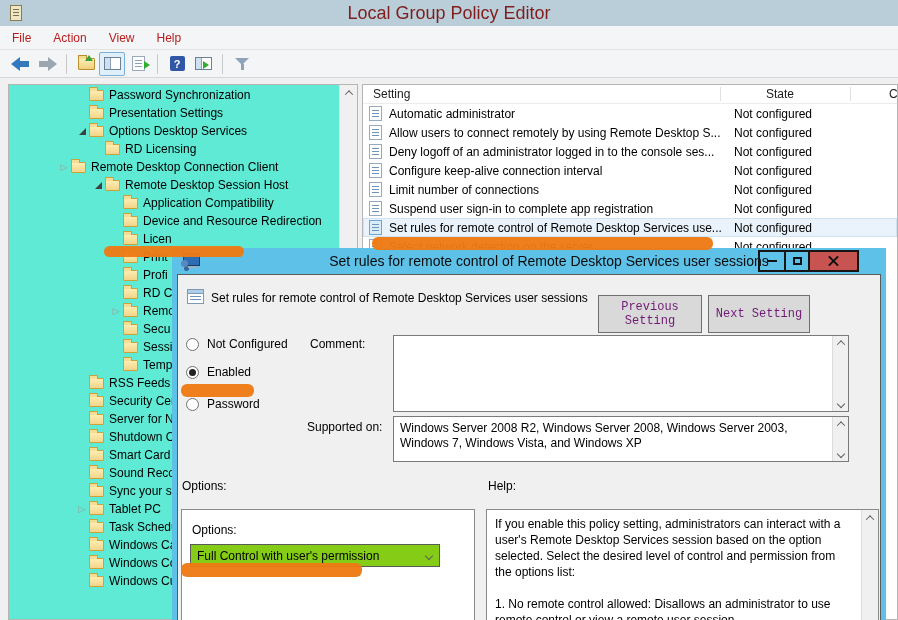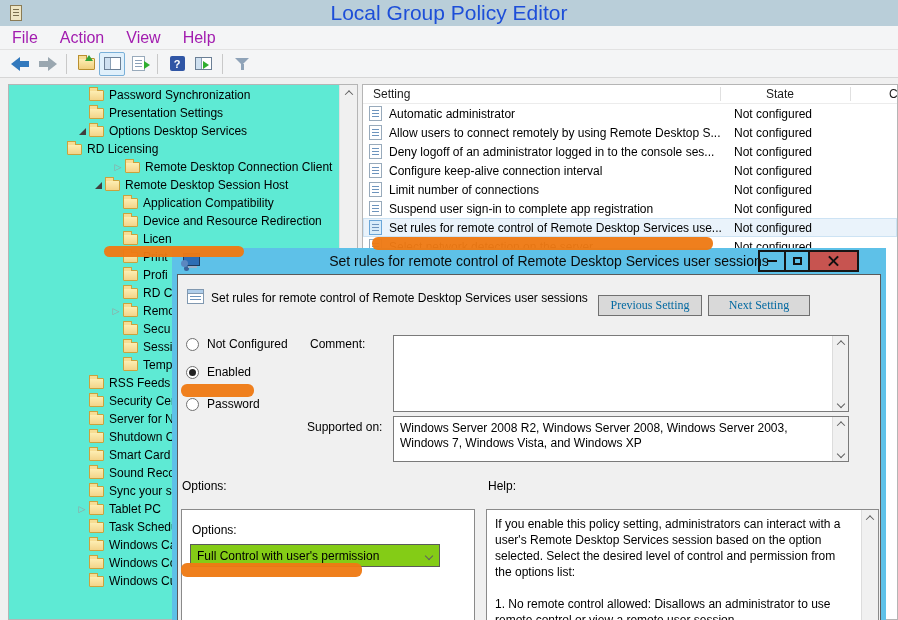--- a/index.html
+++ b/index.html
@@ -7,26 +7,26 @@
     --cyan:#5ec1e8;
     --red:#c75450;
     --selblue:#eaf3fb;
   }
   *{box-sizing:border-box;margin:0;padding:0}
   body{font-family:"Liberation Sans",sans-serif;background:#e8e8e8}
   #stage{position:relative;width:898px;height:620px;overflow:hidden;background:#f0f0f0;font-size:12px;color:#000}
 
   
   .titlebar{position:absolute;left:0;top:0;width:898px;height:26px;background:#b9ced9;display:flex;align-items:center}
-  .titlebar-title{position:absolute;left:0;right:0;text-align:center;font-size:21px;color:#1d4ed8}
+  .titlebar-title{position:absolute;left:0;right:0;text-align:center;font-size:18px;color:#7f1d1d}
   .scroll-icon{position:relative;width:12px;height:16px;margin-left:10px;background:#efe6c4;border:1px solid #8a7b55;z-index:2}
   .scroll-icon::before{content:'';position:absolute;left:2px;right:2px;top:3px;height:9px;
     background:repeating-linear-gradient(180deg,#7a6f4e 0,#7a6f4e 1px,transparent 1px,transparent 3px)}
   .menubar{position:absolute;left:0;top:26px;width:898px;height:24px;background:#f4f5f6;border-bottom:1px solid #e2e2e2;display:flex;align-items:center;gap:22px;padding-left:12px}
-  .menu-item{font-size:16px;color:#a21caf}
+  .menu-item{font-size:12px;color:#b91c1c}
   .toolbar{position:absolute;left:0;top:50px;width:898px;height:28px;background:#f4f5f6;border-bottom:1px solid #d6d6d6;display:flex;align-items:center;padding-left:8px}
   .tb-sep{width:1px;height:20px;background:#c9c9c9;margin:0 6px}
   .tb-btn{width:26px;height:24px;display:flex;align-items:center;justify-content:center;position:relative}
   .tb-selected{border:1px solid #7ab0d8;background:#e0f0fb;border-radius:2px}
 
   .nav-arrow{position:relative;width:22px;height:18px}
   .nav-arrow.left::before{content:'';position:absolute;left:1px;top:2px;border-top:7px solid transparent;border-bottom:7px solid transparent;border-right:9px solid #3279bd}
   .nav-arrow.left::after{content:'';position:absolute;left:10px;top:6px;width:9px;height:6px;background:#3279bd}
   .nav-arrow.right::before{content:'';position:absolute;right:1px;top:2px;border-top:7px solid transparent;border-bottom:7px solid transparent;border-left:9px solid #9aa7b0}
   .nav-arrow.right::after{content:'';position:absolute;right:10px;top:6px;width:9px;height:6px;background:#9aa7b0}
@@ -100,21 +100,21 @@
   .x-glyph{position:relative;width:11px;height:11px}
   .x-glyph::before,.x-glyph::after{content:'';position:absolute;left:-1px;top:4.5px;width:13px;height:2px;background:#111}
   .x-glyph::before{transform:rotate(45deg)}
   .x-glyph::after{transform:rotate(-45deg)}
 
   .dlg-inner{position:absolute;left:5px;right:5px;top:26px;bottom:0;background:#f0f0f0;border:1px solid #5a5a5a;border-bottom:none}
   .policy-icon{position:absolute;left:9px;top:14px;width:17px;height:15px;background:#fff;border:1px solid #8098b0}
   .policy-icon::before{content:'';position:absolute;left:0;right:0;top:0;height:3px;background:#aecdea;border-bottom:1px solid #8098b0}
   .policy-icon::after{content:'';position:absolute;left:2px;right:2px;top:6px;height:6px;background:repeating-linear-gradient(180deg,#6d94bd 0,#6d94bd 1px,transparent 1px,transparent 3px)}
   .dlg-setting-name{position:absolute;left:33px;top:16px;width:390px;font-size:12px}
-  .dlg-btn{position:absolute;top:20px;height:21px;background:#d9d9d9;border:1px solid #707070;font-size:12px;font-family:Liberation Serif, serif;color:#0369a1}
+  .dlg-btn{position:absolute;top:20px;height:38px;background:#d9d9d9;border:1px solid #707070;font-size:12px;font-family:Liberation Mono, monospace;color:#701a75}
   .btn-prev{left:420px;width:104px}
   .btn-next{left:530px;width:102px}
 
   .radio-row{position:absolute;left:8px;display:flex;align-items:center;height:16px}
   .radio-circle{position:relative;width:13px;height:13px;border:1px solid #707070;border-radius:50%;background:#fff;flex:none}
   .radio-circle.checked::after{content:'';position:absolute;left:2px;top:2px;width:7px;height:7px;border-radius:50%;background:#222}
   .radio-label{margin-left:8px;font-size:12px}
 
   .fld-label{position:absolute;font-size:12px;color:#000}
   .txt-box{position:absolute;background:#fff;border:1px solid #7a7a7a}
@@ -189,26 +189,26 @@
         <div class="tree-item" style="padding-left: 66px; text-align: center;">
           <span class="expander"></span>
           <span class="folder-icon"></span>
           <span class="tlabel">Presentation Settings</span>
         </div>
         <div class="tree-item" style="padding-left: 66px;">
           <span class="expander exp-open"></span>
           <span class="folder-icon"></span>
           <span class="tlabel">Options Desktop Services</span>
         </div>
-        <div class="tree-item" style="padding-left: 44px;">
+        <div class="tree-item" style="padding-left: 82px;">
           <span class="expander"></span>
           <span class="folder-icon"></span>
           <span class="tlabel">RD Licensing</span>
         </div>
-        <div class="tree-item" style="padding-left: 102px;">
+        <div class="tree-item" style="padding-left: 48px;">
           <span class="expander exp-closed"></span>
           <span class="folder-icon"></span>
           <span class="tlabel">Remote Desktop Connection Client</span>
         </div>
         <div class="tree-item" style="padding-left: 82px;">
           <span class="expander exp-open"></span>
           <span class="folder-icon"></span>
           <span class="tlabel">Remote Desktop Session Host</span>
         </div>
         <div class="tree-item" style="padding-left: 100px;">

